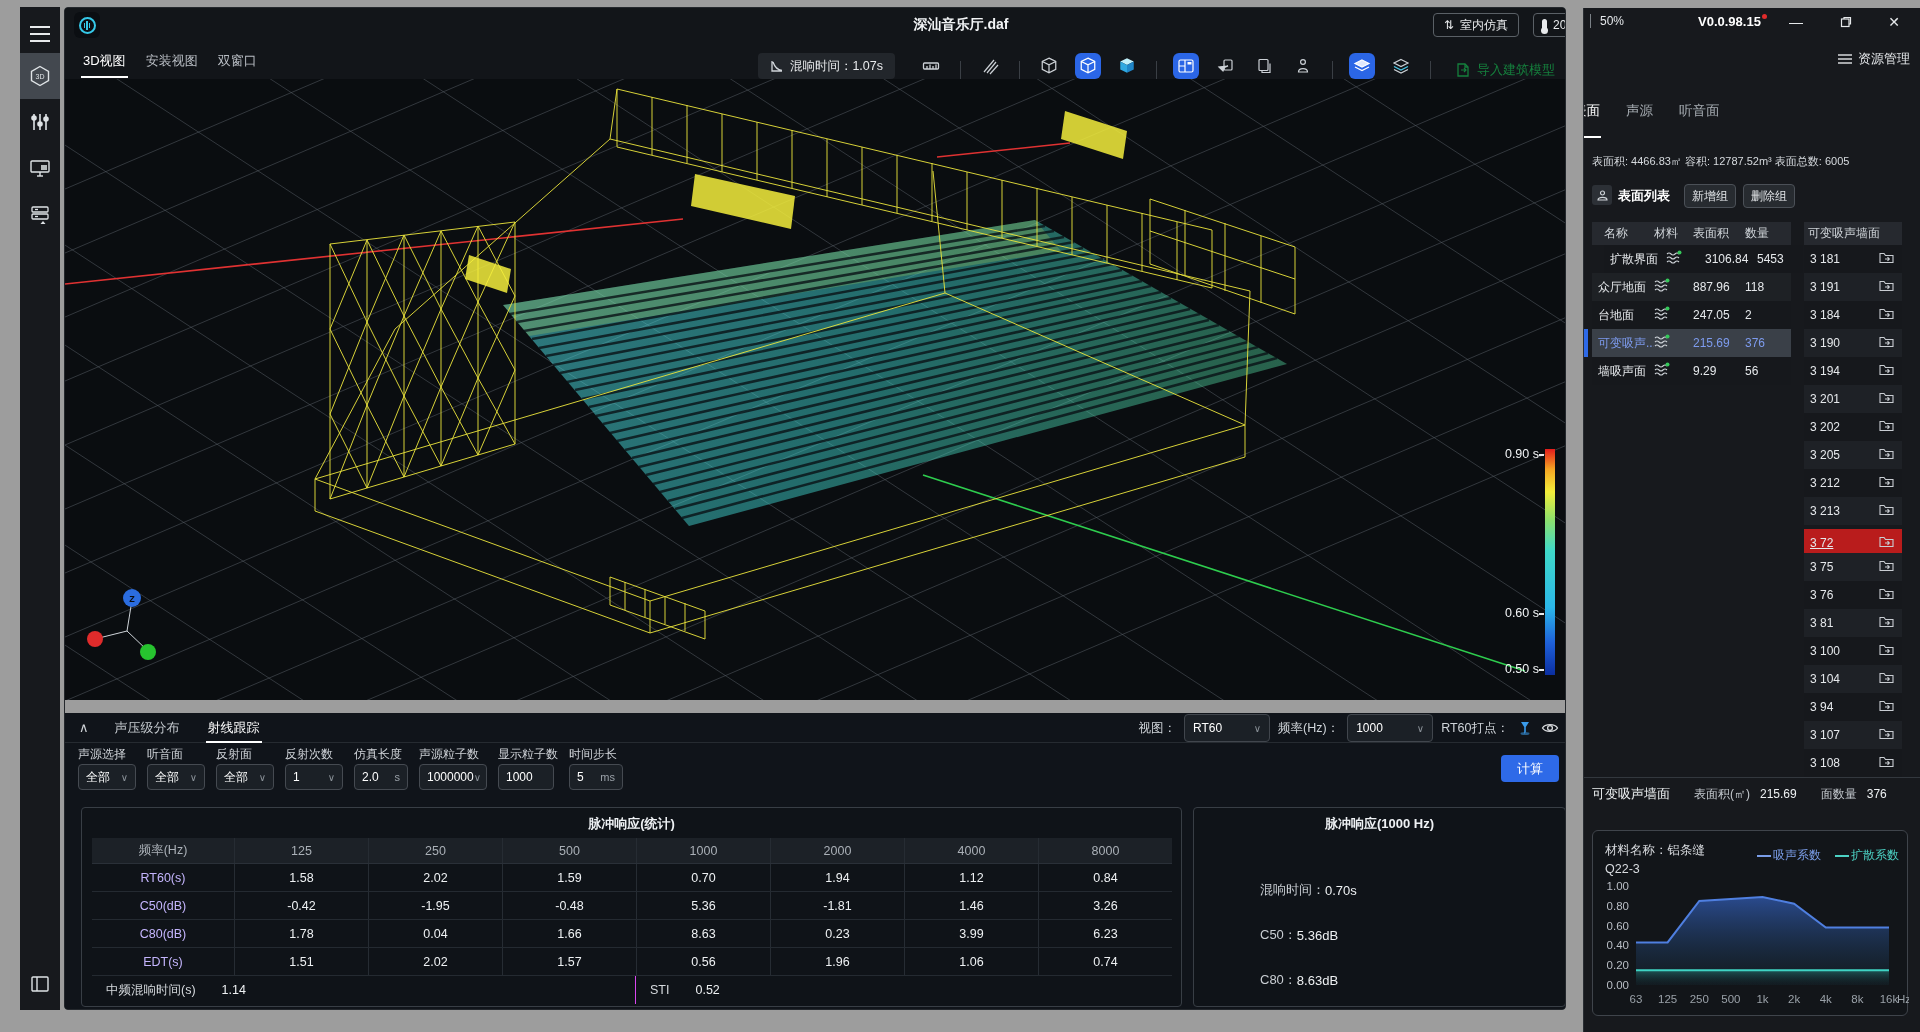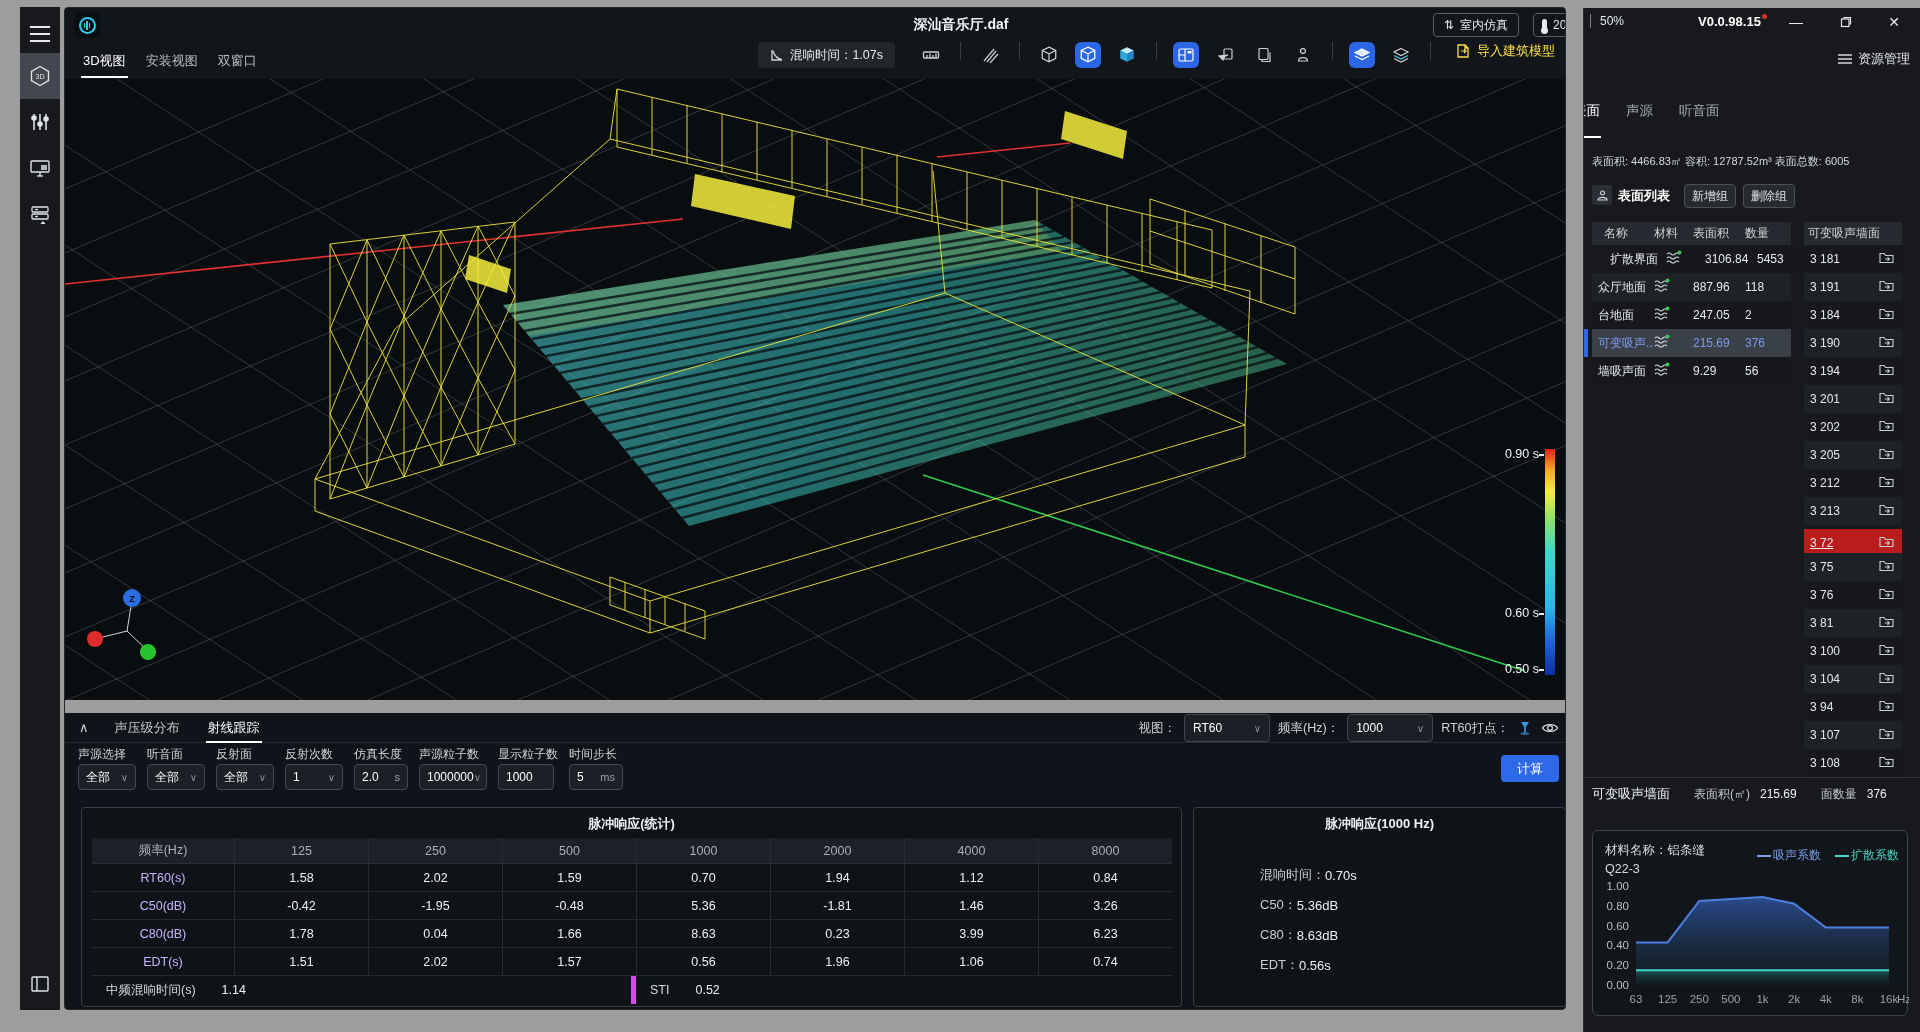--- a/index.html
+++ b/index.html
@@ -25,26 +25,26 @@
   #sim-btn { position:absolute; left:1368px; top:5px; height:24px; padding:0 10px; border:1px solid #5a6066; border-radius:4px; color:#e8eaec; font-size:12px; display:flex; align-items:center; gap:6px; background:transparent; }
   #env-pill { position:absolute; left:1468px; top:5px; height:24px; width:120px; border:1px solid #5a6066; border-radius:4px; color:#e8eaec; font-size:12px; display:flex; align-items:center; gap:6px; padding:0 8px; }
   .thermo { display:inline-block; width:5px; height:12px; background:#e8eaec; border-radius:3px; position:relative; }
   .thermo::after { content:""; position:absolute; left:-1px; bottom:-3px; width:7px; height:7px; border-radius:50%; background:#e8eaec; }
 
   
   #toolbar { position:absolute; left:0; top:34px; width:100%; height:37px; background:#121519; display:flex; align-items:center; }
   .vtab { margin-left:16px; color:#b9bec4; font-size:13px; padding:4px 2px; position:relative; }
   .vtab.active { color:#ffffff; }
   .vtab.active::after { content:""; position:absolute; left:0; right:0; bottom:-4px; height:2px; background:#ffffff; }
-  #tb-right { position:absolute; right:10px; top:0; height:37px; display:flex; align-items:flex-start; gap:13px; }
+  #tb-right { position:absolute; right:10px; top:0; height:37px; display:flex; align-items:flex-end; gap:13px; }
   #reverb-pill { background:#22262b; border-radius:4px; height:26px; display:flex; align-items:center; gap:6px; padding:0 12px; color:#e8eaec; font-size:12.5px; margin-right:10px; }
   .ticon { width:26px; height:26px; display:inline-flex; align-items:center; justify-content:center; color:#ccd1d6; flex:0 0 auto; }
   .ticon.act { background:#2b66e6; border-radius:6px; color:#fff; }
   .tsep { width:1px; height:18px; background:#3a3f45; margin:0 3px; }
-  #import-btn { display:flex; align-items:center; gap:6px; color:#fde047; font-size:13px; margin-left:8px; }
+  #import-btn { display:flex; align-items:center; gap:6px; color:#15803d; font-size:13px; margin-left:8px; }
 
   
   #viewport { position:absolute; left:0; top:71px; width:1502px; height:621px; background:#0a0d10; overflow:hidden; }
   #viewport svg { display:block; }
   .g  { stroke:#5a6169; stroke-width:1; opacity:.5; }
   .y  { stroke:#e8e23c; stroke-width:1; fill:none; opacity:.92; }
   .rl { stroke:#e03232; stroke-width:1.6; }
   .gl { stroke:#2ecc4e; stroke-width:1.6; }
   .bp { fill:#f4ee3c; opacity:.85; }
   .gz { stroke:#cfd4d9; stroke-width:1; }
@@ -79,23 +79,23 @@
   .tblbox-title { text-align:center; color:#eef1f4; font-size:13px; font-weight:bold; padding-top:7px; }
   #imp-grid { position:absolute; left:10px; top:30px; width:1080px; }
   .irow { display:grid; grid-template-columns:142px repeat(7,134px); border-bottom:1px solid #242a31; }
   .irow.head { background:#1c2127; border-bottom:1px solid #2a3038; }
   .icell { height:27px; display:flex; align-items:center; justify-content:center; font-size:12.5px; color:#eef1f3; border-left:1px solid #262c33; }
   .icell:first-child { border-left:none; color:#c4b5fd; }
   .irow.head .icell { color:#aab0b7; height:25px;text-align:right; }
   #imp-footer { display:flex; height:28px; }
   .fcell { display:flex; align-items:center; gap:26px; font-size:12.5px; color:#d6dade; padding-left:14px; }
   .fcell b { color:#eef1f3; font-weight:normal; }
-  .fcell.l { width:544px; border-right:5px solid #d946ef; }
+  .fcell.l { width:544px; border-right:1px solid #d946ef; }
   #det-rows { position:absolute; left:66px; top:52px; }
-  .det-row { height:30px; display:flex; align-items:center; color:#eef1f3; font-size:13px; }
+  .det-row { height:30px; display:flex; align-items:center; color:#eef1f3; font-size:13px;margin-top:15px; }
   .det-row .lab { color:#c9ced3; }
 
   
   #rpanel { position:absolute; left:1583px; top:8px; width:337px; height:1024px; background:#17191d; overflow:hidden; border-left:1px solid #2a2e33; }
   #rp-top { position:absolute; left:0; top:0; width:100%; height:30px; }
   #rp-pct { position:absolute; left:6px; top:6px; color:#e4e7ea; font-size:12px; border-left:1px solid #7a8086; padding-left:9px; }
   #rp-ver { position:absolute; left:114px; top:6px; color:#fff; font-size:13px; font-weight:bold; }
   #rp-ver .dot { display:inline-block; width:5px; height:5px; border-radius:50%; background:#e02b2b; vertical-align:top; margin-left:1px; }
   .winbtn { position:absolute; top:2px; width:24px; height:24px; display:flex; align-items:center; justify-content:center; color:#e6e9eb; font-size:14px; }
   #rp-res { position:absolute; right:10px; top:42px; display:flex; align-items:center; gap:6px; color:#e4e7ea; font-size:13px; }

